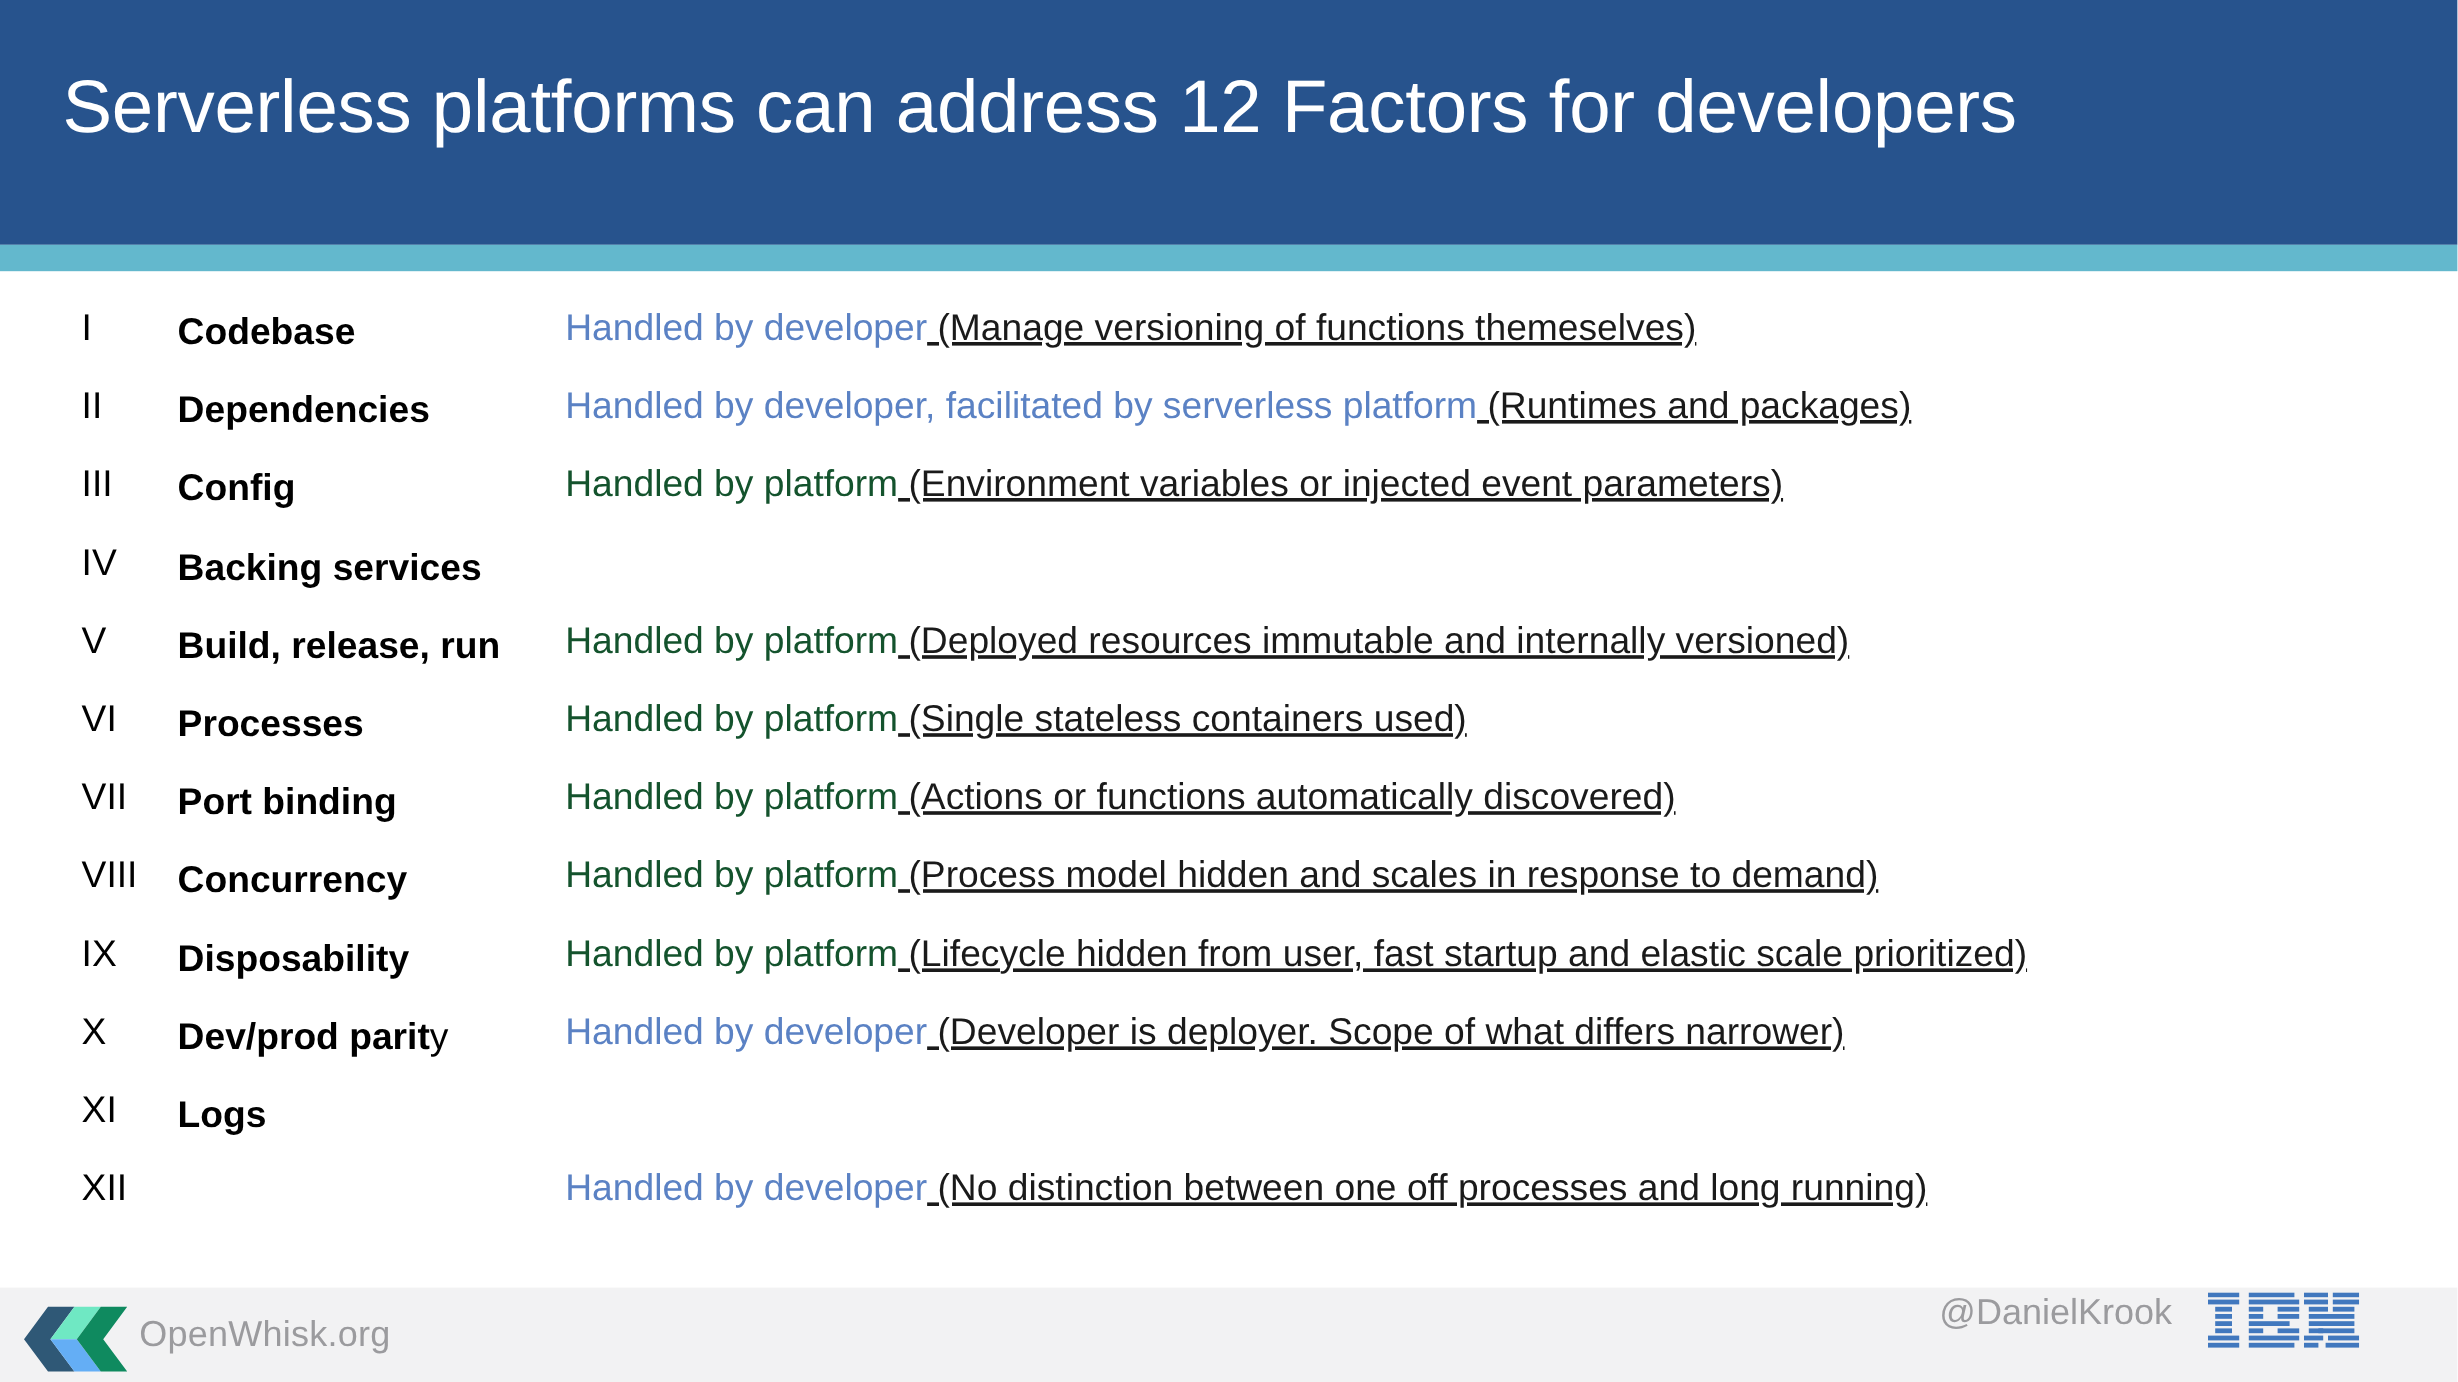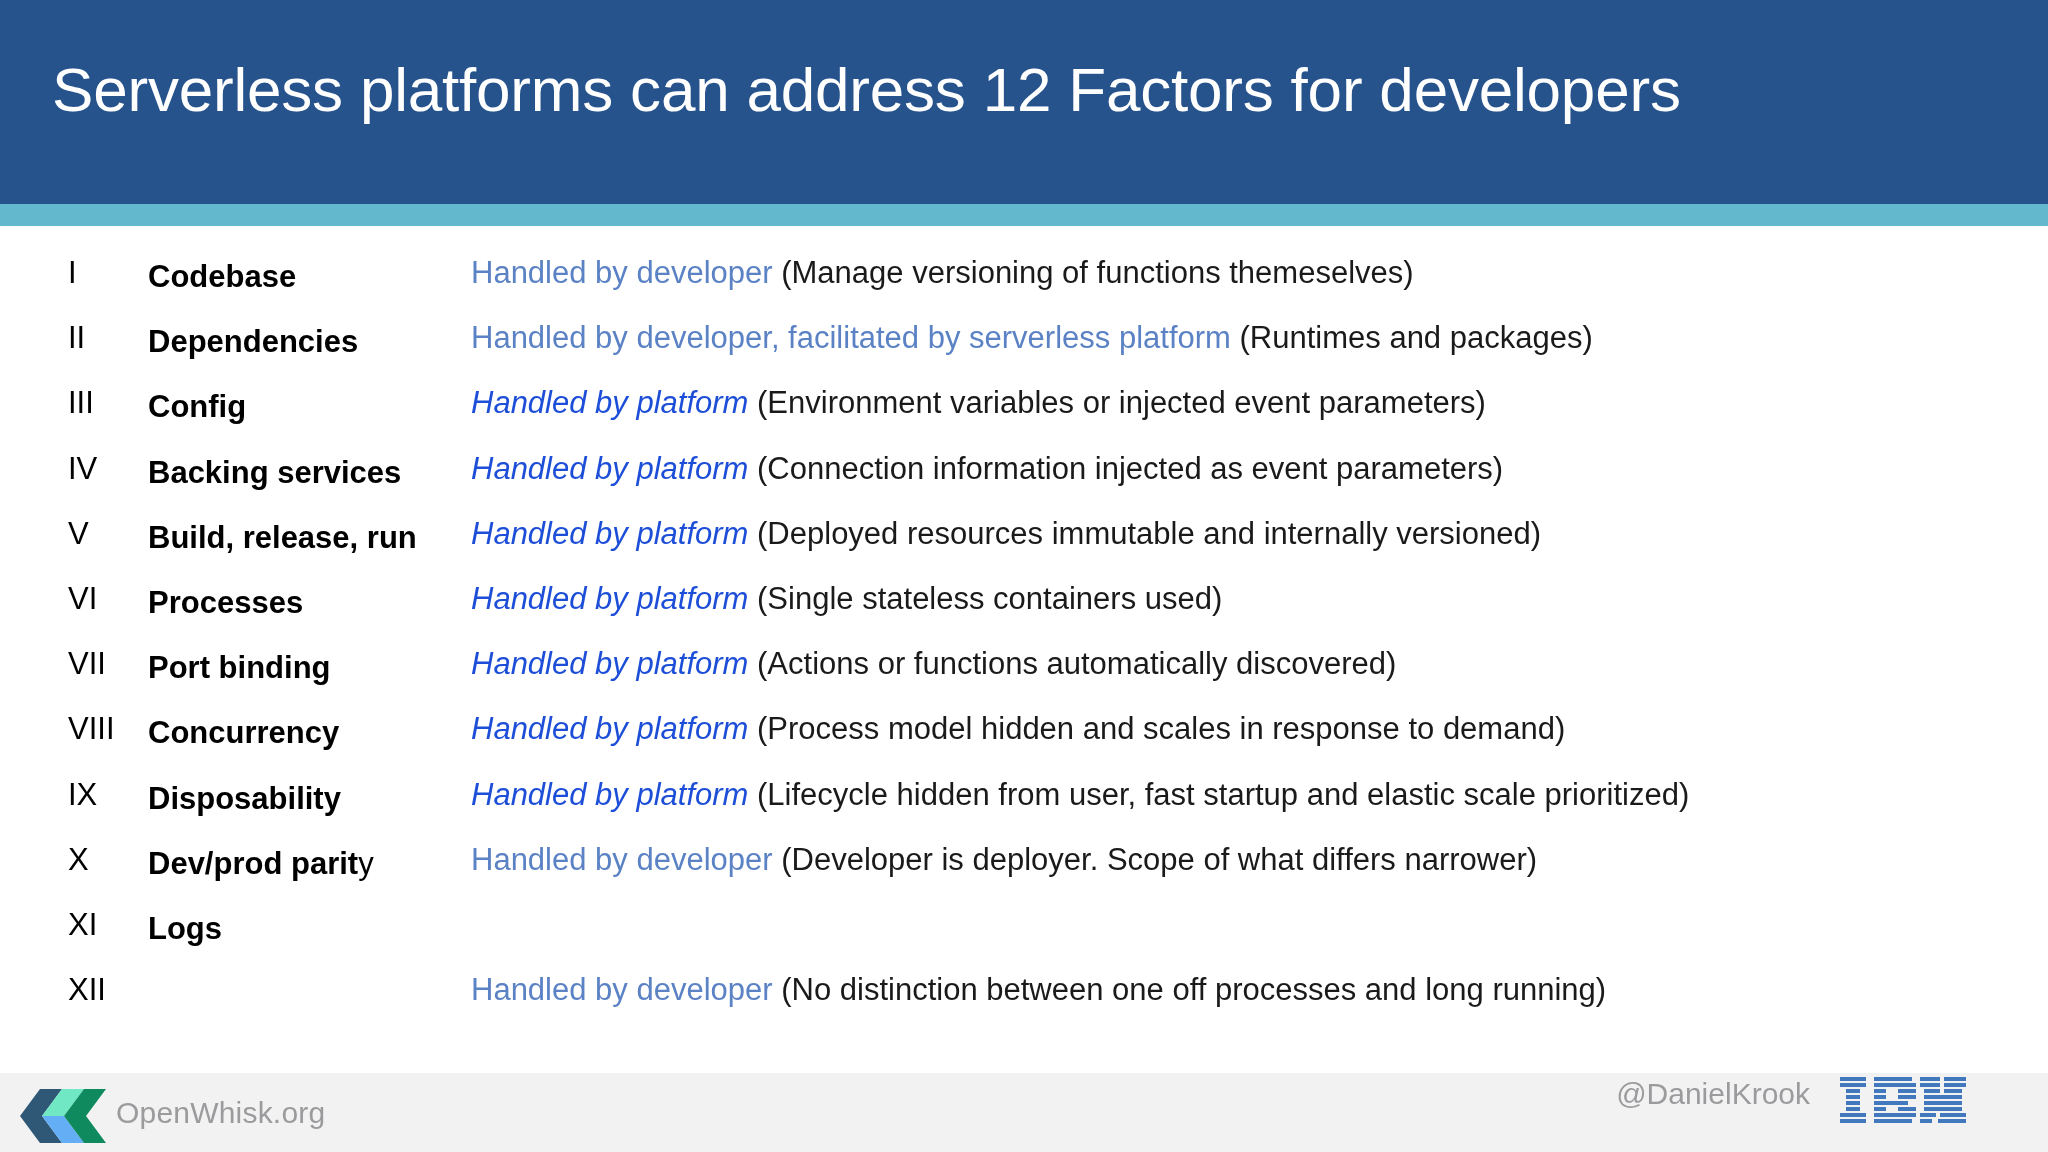--- a/index.html
+++ b/index.html
@@ -83,22 +83,22 @@
     position: absolute;
     left: 471px;
     top: 0;
     font-size: 31px;
     font-weight: 400;
     color: #1a1a1a;
     line-height: 44px;
   }
   .handler { font-weight: 400; margin-top: 13px; }
   .handler.developer { color: #5b82c4; }
-  .handler.platform  { color: #1d4ed8; font-style: italic; }
-  .detail { color: #1a1a1a; }
+  .handler.platform  { color: #14532d; }
+  .detail { color: #1a1a1a; text-decoration: underline; }
 
   
   .footer-band {
     position: absolute;
     left: 0; top: 1073px;
     width: 2048px;
     height: 79px;
     background: #f2f2f3;
   }
   .footer-left {
@@ -165,21 +165,20 @@
         <span class="factor-desc"><span class="handler developer">Handled by developer, facilitated by serverless platform</span><span class="detail"> (Runtimes and packages)</span></span>
       </div>
       <div class="factor-row">
         <span class="factor-numeral">III</span>
         <span class="factor-name"><span>Config</span></span>
         <span class="factor-desc"><span class="handler platform">Handled by platform</span><span class="detail"> (Environment variables or injected event parameters)</span></span>
       </div>
       <div class="factor-row">
         <span class="factor-numeral">IV</span>
         <span class="factor-name"><span>Backing services</span></span>
-        <span class="factor-desc"><span class="handler platform">Handled by platform</span><span class="detail"> (Connection information injected as event parameters)</span></span>
       </div>
       <div class="factor-row">
         <span class="factor-numeral">V</span>
         <span class="factor-name"><span>Build, release, run</span></span>
         <span class="factor-desc"><span class="handler platform">Handled by platform</span><span class="detail"> (Deployed resources immutable and internally versioned)</span></span>
       </div>
       <div class="factor-row">
         <span class="factor-numeral">VI</span>
         <span class="factor-name"><span>Processes</span></span>
         <span class="factor-desc"><span class="handler platform">Handled by platform</span><span class="detail"> (Single stateless containers used)</span></span>

